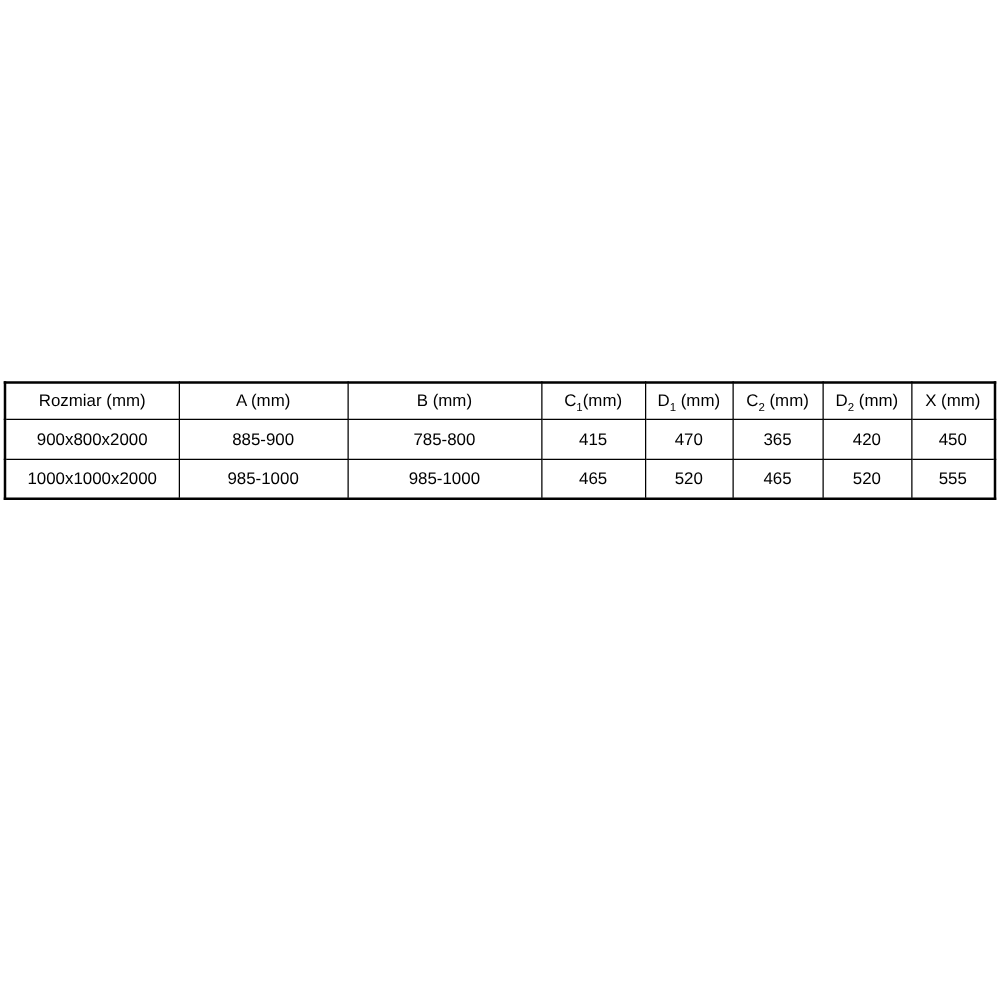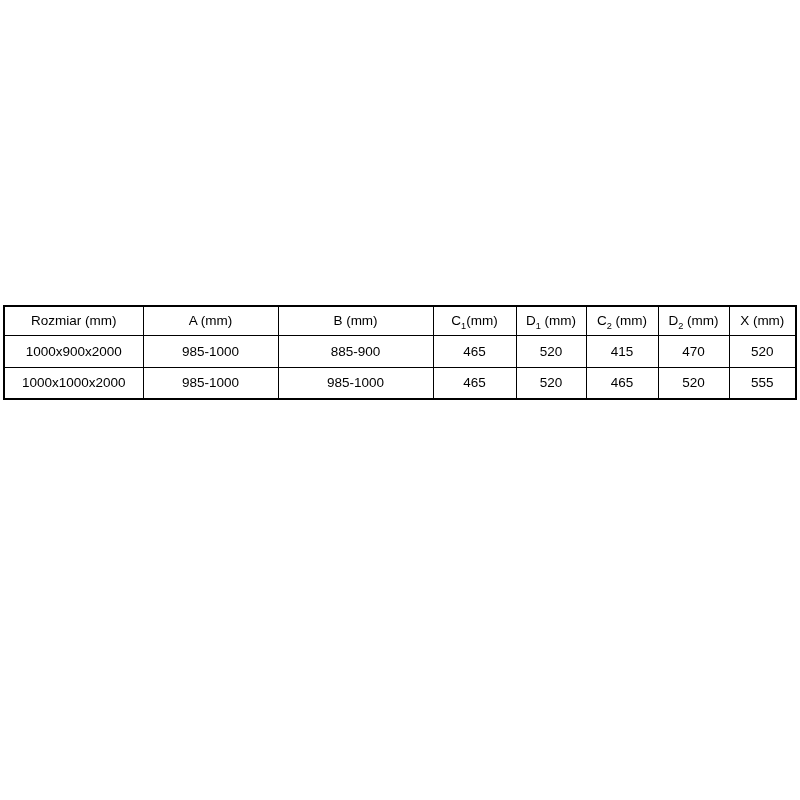--- a/index.html
+++ b/index.html
@@ -73,28 +73,28 @@
           <th><span>B (mm)</span><sub></sub><span></span></th>
           <th><span>C</span><sub>1</sub><span>(mm)</span></th>
           <th><span>D</span><sub>1</sub><span> (mm)</span></th>
           <th><span>C</span><sub>2</sub><span> (mm)</span></th>
           <th><span>D</span><sub>2</sub><span> (mm)</span></th>
           <th><span>X (mm)</span><sub></sub><span></span></th>
         </tr>
       </thead>
       <tbody>
         <tr>
-          <td>1000x900x2000</td>
-          <td>985-1000</td>
+          <td>900x800x2000</td>
           <td>885-900</td>
-          <td>465</td>
-          <td>520</td>
+          <td>785-800</td>
           <td>415</td>
           <td>470</td>
-          <td>520</td>
+          <td>365</td>
+          <td>420</td>
+          <td>450</td>
         </tr>
         <tr>
           <td>1000x1000x2000</td>
           <td>985-1000</td>
           <td>985-1000</td>
           <td>465</td>
           <td>520</td>
           <td>465</td>
           <td>520</td>
           <td>555</td>

